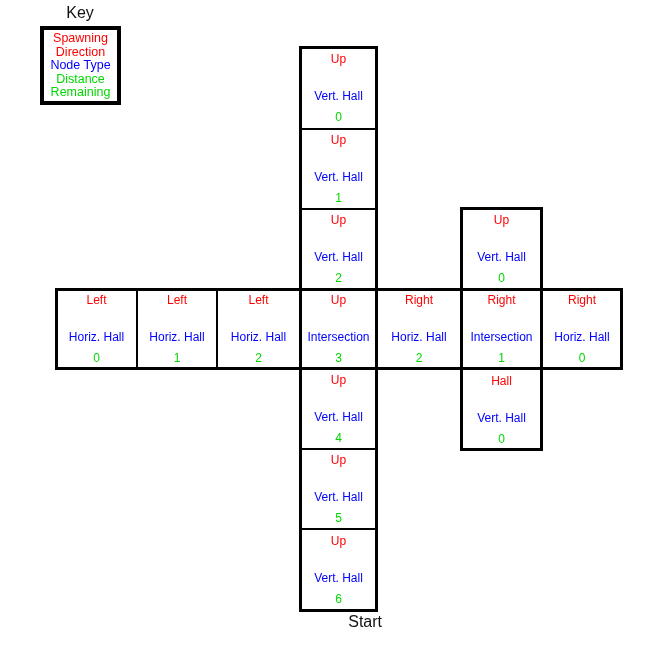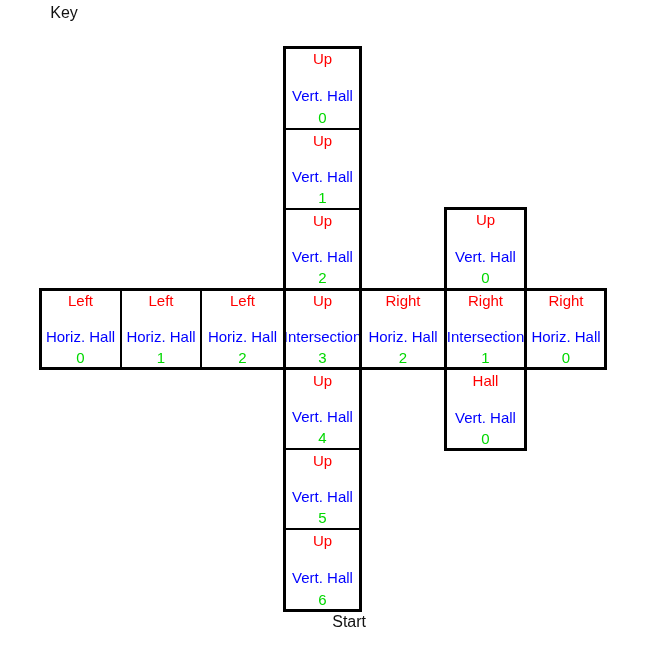--- a/index.html
+++ b/index.html
@@ -1,25 +1,25 @@
 <!DOCTYPE html>
 <html style="--dir-color: #ff0000; --node-color: #0000ff; --dist-color: #00d800;"><head>
 <meta charset="utf-8">
 <style>
   html,body{margin:0;padding:0;}
   body{
     width:646px;height:646px;background:#ffffff;position:relative;overflow:hidden;
     font-family:"Liberation Sans",sans-serif;
   }
-  #stage{position:absolute;left:0;top:0;width:582px;height:646px;}
+  #stage{position:absolute;left:16px;top:0;width:582px;height:646px;}
   .cell{
     position:absolute;box-sizing:border-box;background:#ffffff;
     border:2px solid #000;display:flex;flex-direction:column;
     justify-content:space-around;align-items:center;text-align:center;
-    font-size:15px;line-height:1;white-space:nowrap;overflow:visible;
+    font-size:12px;line-height:1;white-space:nowrap;overflow:visible;
   }
   .cell .direction{color:var(--dir-color);}
   .cell .node_type{color:var(--node-color);margin-top:16px;}
   .cell .distance{color:var(--dist-color);}
   .outline{
     position:absolute;box-sizing:border-box;border:3px solid #000;
     background:transparent;pointer-events:none;
   }
   .plain-label{
     position:absolute;color:#111;font-size:16px;text-align:center;
@@ -35,20 +35,27 @@
   }
   .key-line.direction{color:var(--dir-color);}
   .key-line.node_type{color:var(--node-color);}
   .key-line.distance{color:var(--dist-color);}
 </style>
 </head>
 <body>
 
 <div id="stage">
   <div id="key-title" class="plain-label">Key</div>
+  <div id="key-box">
+      <div class="key-line direction">Spawning</div>
+      <div class="key-line direction">Direction</div>
+      <div class="key-line node_type">Node Type</div>
+      <div class="key-line distance">Distance</div>
+      <div class="key-line distance">Remaining</div>
+    </div>
   <div id="start-label" class="plain-label">Start</div>
 <div class="cell" style="left: 283px; top: 46px; width: 79px; height: 84px;">
       <div class="line direction">Up</div>
       <div class="line node_type">Vert. Hall</div>
       <div class="line distance">0</div>
     </div>
     <div class="cell" style="left: 283px; top: 128px; width: 79px; height: 82px;">
       <div class="line direction">Up</div>
       <div class="line node_type">Vert. Hall</div>
       <div class="line distance">1</div>

